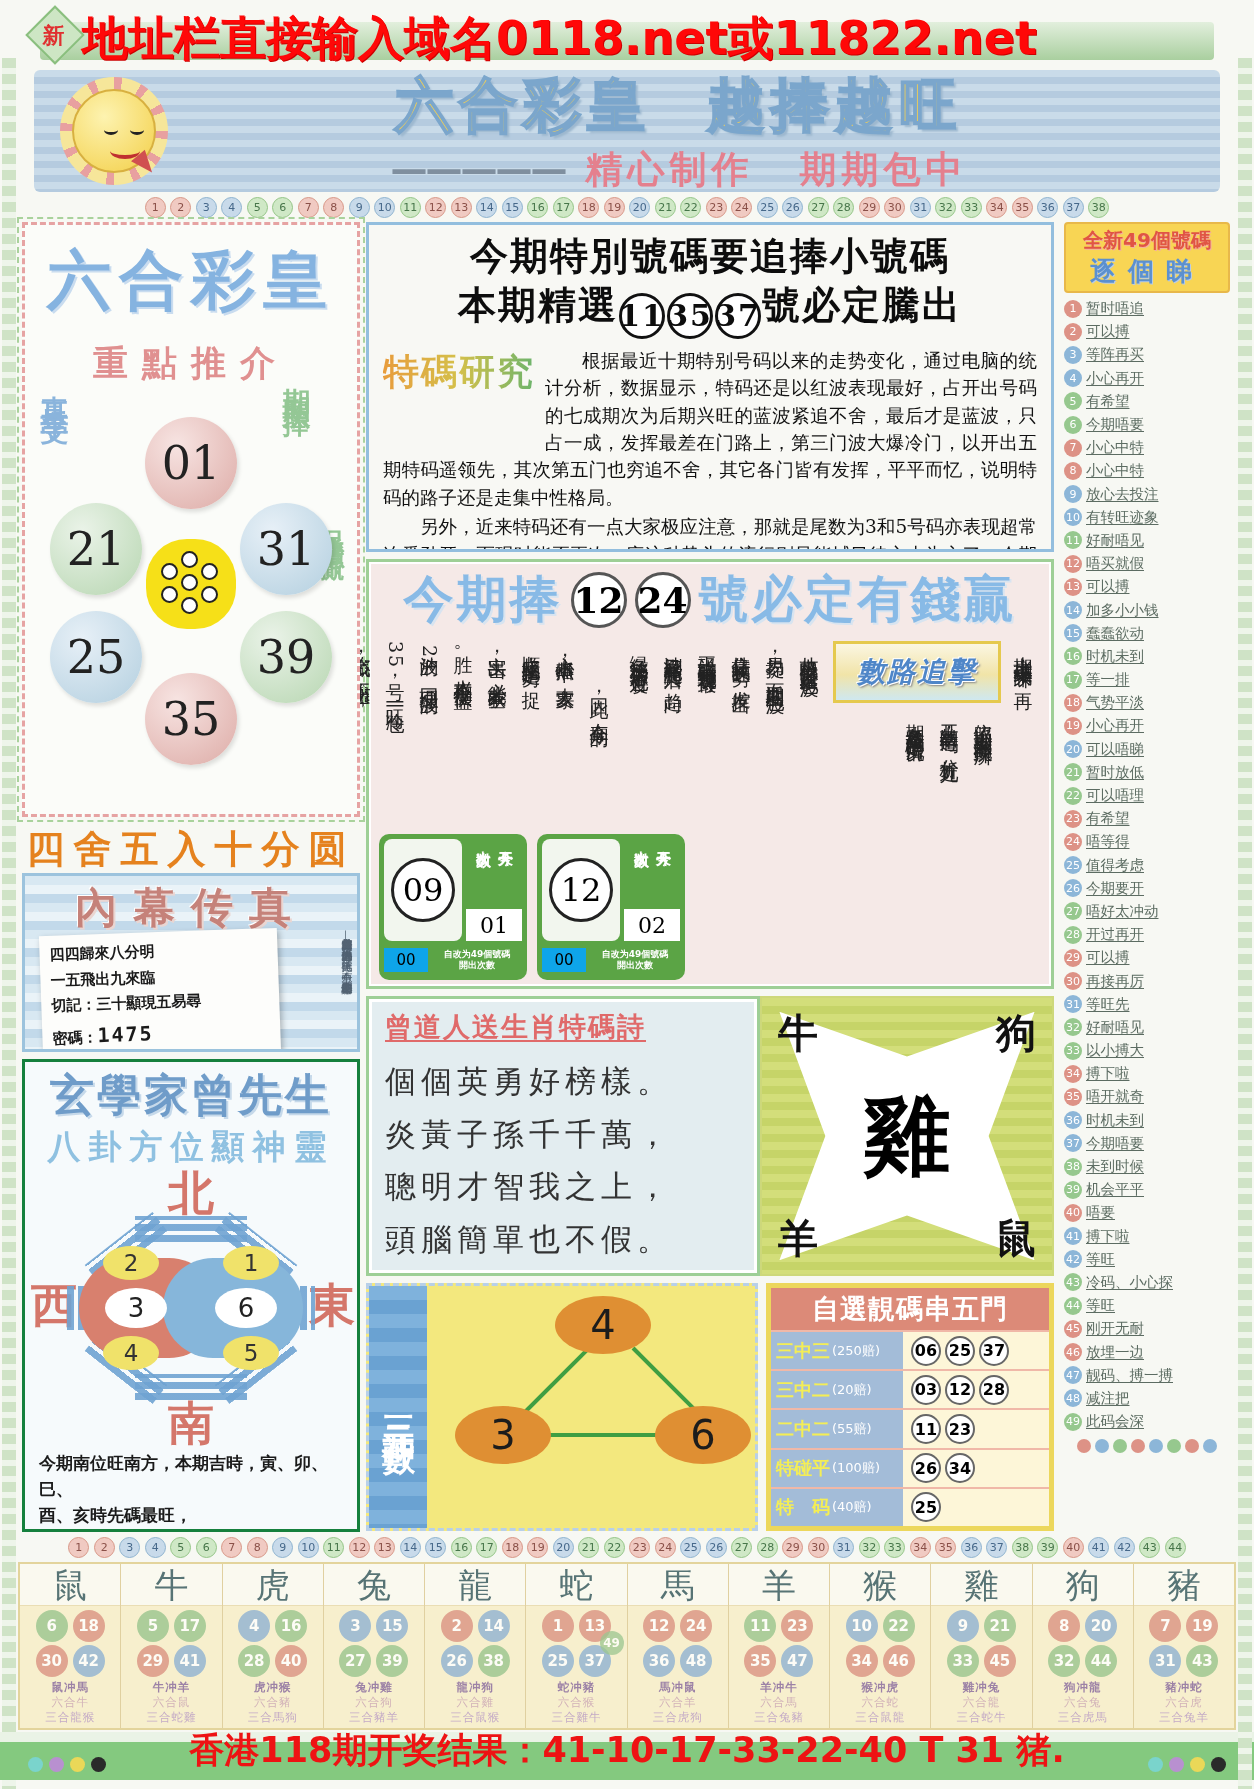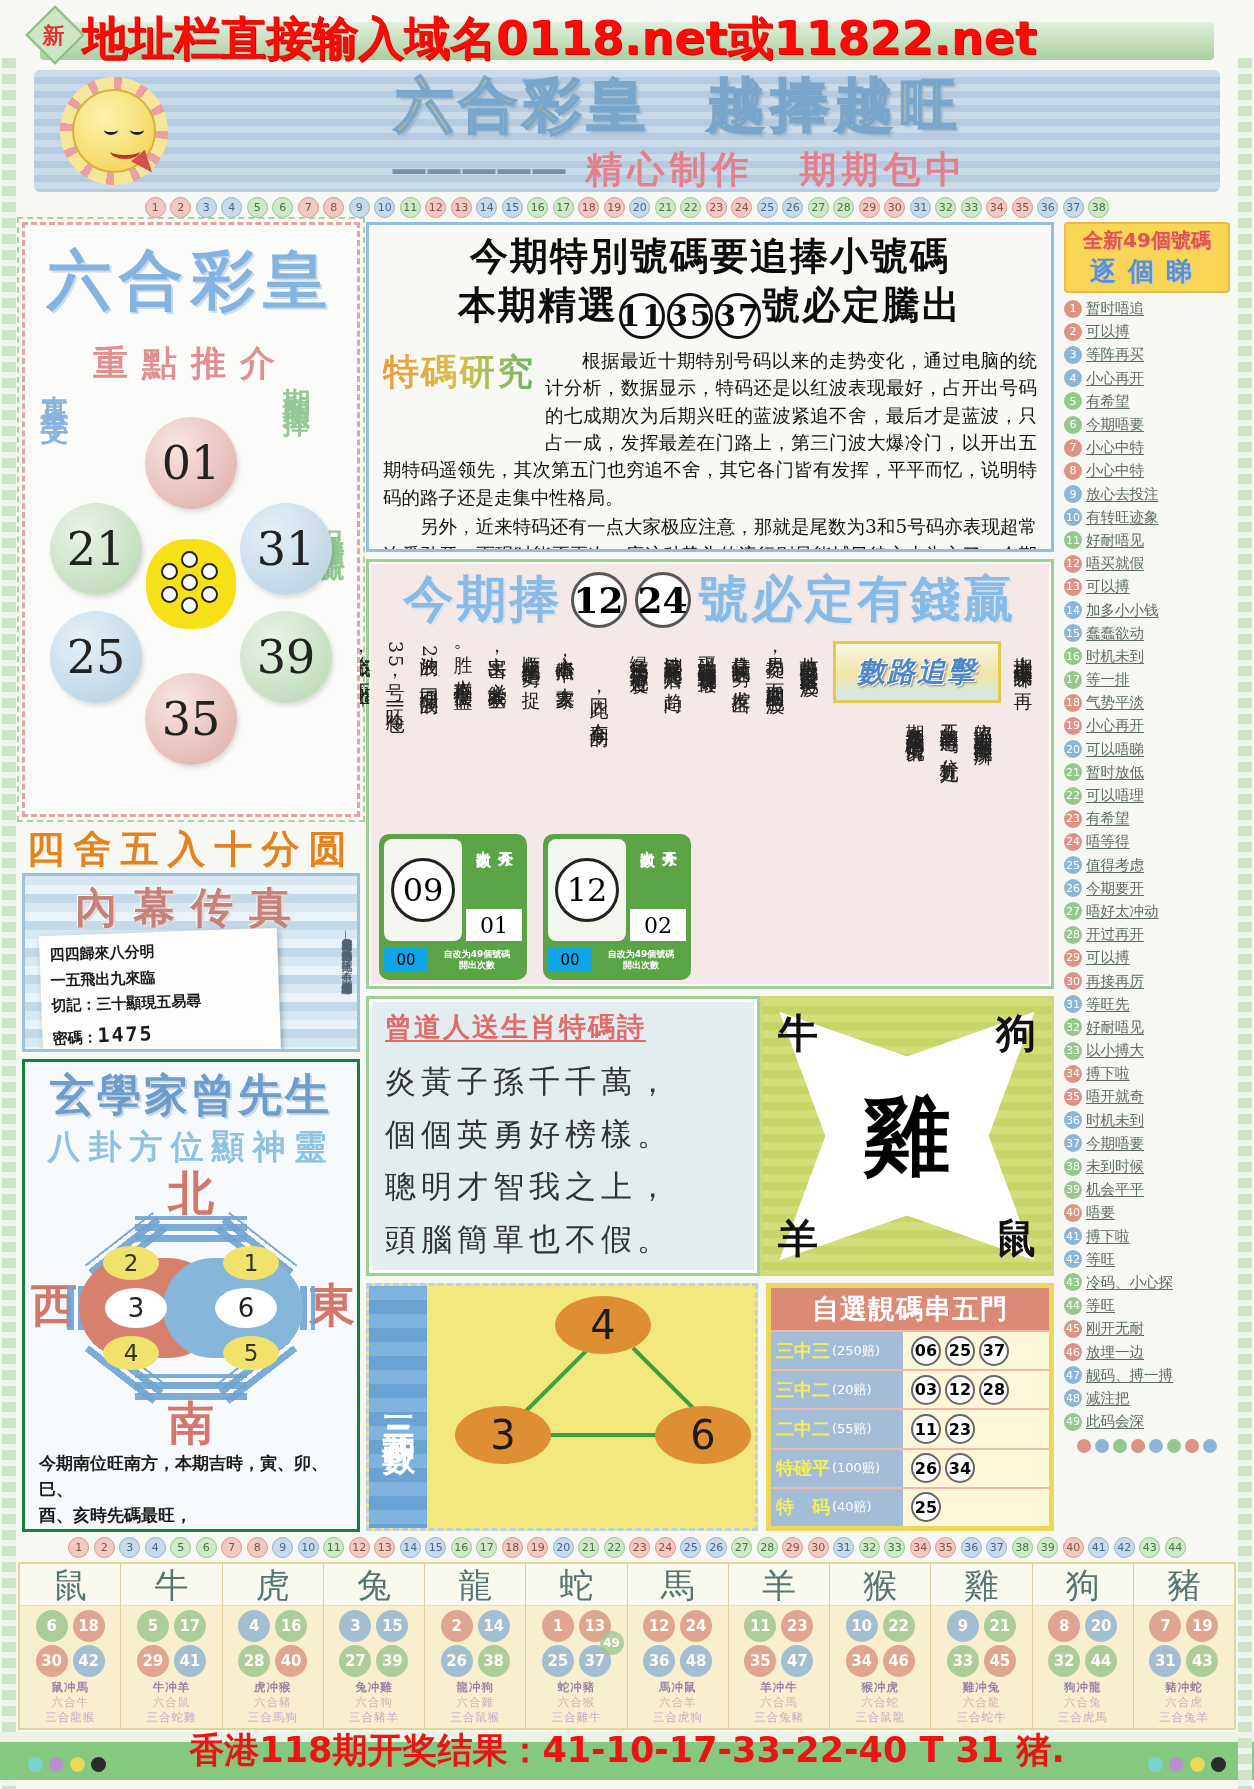--- a/index.html
+++ b/index.html
@@ -158,21 +158,21 @@
   #jq-right{height:250px;flex:none}
   .jq-b{width:168px;flex:none;display:flex;flex-direction:column}
   .badge{height:62px;border:3px solid #e5c94e;flex:none;display:flex;align-items:center;justify-content:center;
         background:linear-gradient(180deg,#fbf6e2,#f1e4a8 55%,#cfe8f0)}
   .badge span{font-size:28px;font-weight:bold;font-style:italic;color:#4f86c8;letter-spacing:2px;
         text-shadow:1px 1px 0 #fff,-1px -1px 0 #fff,2px 2px 2px #888}
   #jq-badge-cols{flex:1;margin-top:6px}
   #jq-mid{flex:none;height:100%}
   .jq-d{flex:1;display:flex;flex-direction:column;min-width:0}
   #jq-left-text{height:198px}
-  .jq-stats{display:flex;gap:16px;margin-top:0}
+  .jq-stats{display:flex;gap:10px;margin-top:0}
   .statbox{width:148px;height:146px;background:#5ba445;border-radius:10px;padding:5px;display:flex;
         flex-direction:column;gap:4px;flex:none}
   .stat-top{flex:1;display:flex;gap:4px;min-height:0}
   .stat-ballwrap{flex:1;background:#f2f6ee;border-radius:8px;display:flex;align-items:center;justify-content:center}
   .stat-ball{width:64px;height:64px;border:3px solid #222;border-radius:50%;display:flex;align-items:center;
         justify-content:center;font-size:32px;font-family:"DejaVu Serif",serif;background:#fff}
   .stat-right{width:56px;display:flex;flex-direction:column;gap:3px}
   .stat-label{flex:1;display:flex;flex-direction:row-reverse;justify-content:center;gap:3px;color:#fff;
         font-size:15px;font-weight:bold}
   .stat-label span{writing-mode:vertical-rl;letter-spacing:1px}
@@ -525,22 +525,22 @@
                 </div>
               </div>
           </div>
         </div>
       </div>
 
       <div class="box3">
         <div class="poembox">
           <div class="poem-title">曾道人送生肖特碼詩</div>
           <div id="poem-lines">
+              <div>個個英勇好榜樣。</div>
               <div>炎黃子孫千千萬，</div>
-              <div>個個英勇好榜樣。</div>
               <div>聰明才智我之上，</div>
               <div>頭腦簡單也不假。</div>
             </div>
         </div>
         <div class="zpanel">
           <div class="zstar"></div>
           <div class="zcorner zc-tl">牛</div>
           <div class="zcorner zc-tr">狗</div>
           <div class="zcorner zc-bl">羊</div>
           <div class="zcorner zc-br">鼠</div>

